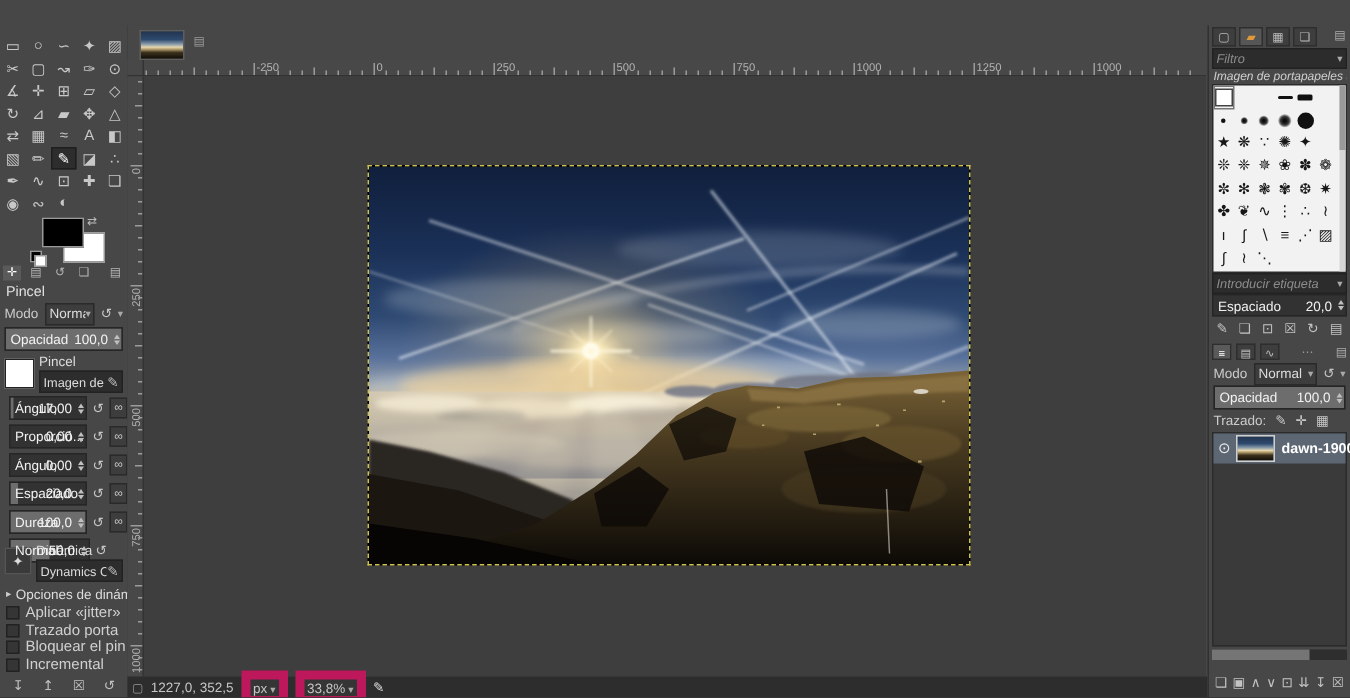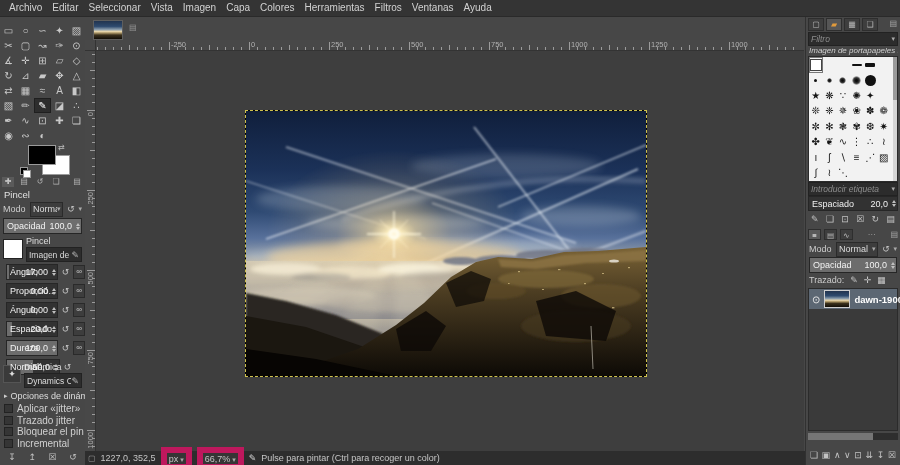--- a/index.html
+++ b/index.html
@@ -143,33 +143,20 @@
   #rp-scroll{position:absolute;left:2px;right:2px;top:416px;height:7px;background:#2e2e2e}
   #rp-scroll div{width:72%;height:100%;background:#757575}
   #lp-btns{position:absolute;left:2px;right:2px;top:431px;height:14px;display:flex;justify-content:space-between;align-items:center;padding:0 2px}
   .lbtn{font-size:9px;color:#c3c3c3}
 </style>
 </head>
 <body>
 
 <div id="app">
 
-  <div id="menubar">
-      <div class="menu-item">Archivo</div>
-      <div class="menu-item">Editar</div>
-      <div class="menu-item">Seleccionar</div>
-      <div class="menu-item">Vista</div>
-      <div class="menu-item">Imagen</div>
-      <div class="menu-item">Capa</div>
-      <div class="menu-item">Colores</div>
-      <div class="menu-item">Herramientas</div>
-      <div class="menu-item">Filtros</div>
-      <div class="menu-item">Ventanas</div>
-      <div class="menu-item">Ayuda</div>
-    </div>
 
   <div id="toolbox">
     <div id="tool-grid">
         <div class="tool">▭</div>
         <div class="tool">○</div>
         <div class="tool">∽</div>
         <div class="tool">✦</div>
         <div class="tool">▨</div>
         <div class="tool">✂</div>
         <div class="tool">▢</div>
@@ -346,21 +333,21 @@
       <span class="arr">▸</span>
       <span>Opciones de dinámica</span>
     </div>
     <div id="to-checks">
         <div class="ckrow">
           <span class="ckbox"></span>
           <span class="cklab">Aplicar «jitter»</span>
         </div>
         <div class="ckrow">
           <span class="ckbox"></span>
-          <span class="cklab">Trazado jitter</span>
+          <span class="cklab">Trazado porta</span>
         </div>
         <div class="ckrow">
           <span class="ckbox"></span>
           <span class="cklab">Bloquear el pincel a la vista</span>
         </div>
         <div class="ckrow">
           <span class="ckbox"></span>
           <span class="cklab">Incremental</span>
         </div>
       </div>
@@ -660,25 +647,24 @@
       </div>
     </div>
     <div id="statusbar">
       <span id="quickmask">▢</span>
       <span id="sb-pos">1227,0, 352,5</span>
       <span class="sb-dd">
           <span>px</span>
           <span class="car">▾</span>
         </span>
       <span class="sb-dd">
-          <span>66,7%</span>
+          <span>33,8%</span>
           <span class="car">▾</span>
         </span>
       <span id="sb-tool">✎</span>
-      <span id="sb-hint">Pulse para pintar (Ctrl para recoger un color)</span>
     </div>
   </div>
 
   <div id="right-panel">
     <div id="rp-tabs">
         <span class="rtab">▢</span>
         <span class="rtab on">▰</span>
         <span class="rtab">▦</span>
         <span class="rtab">❏</span>
       </div>

